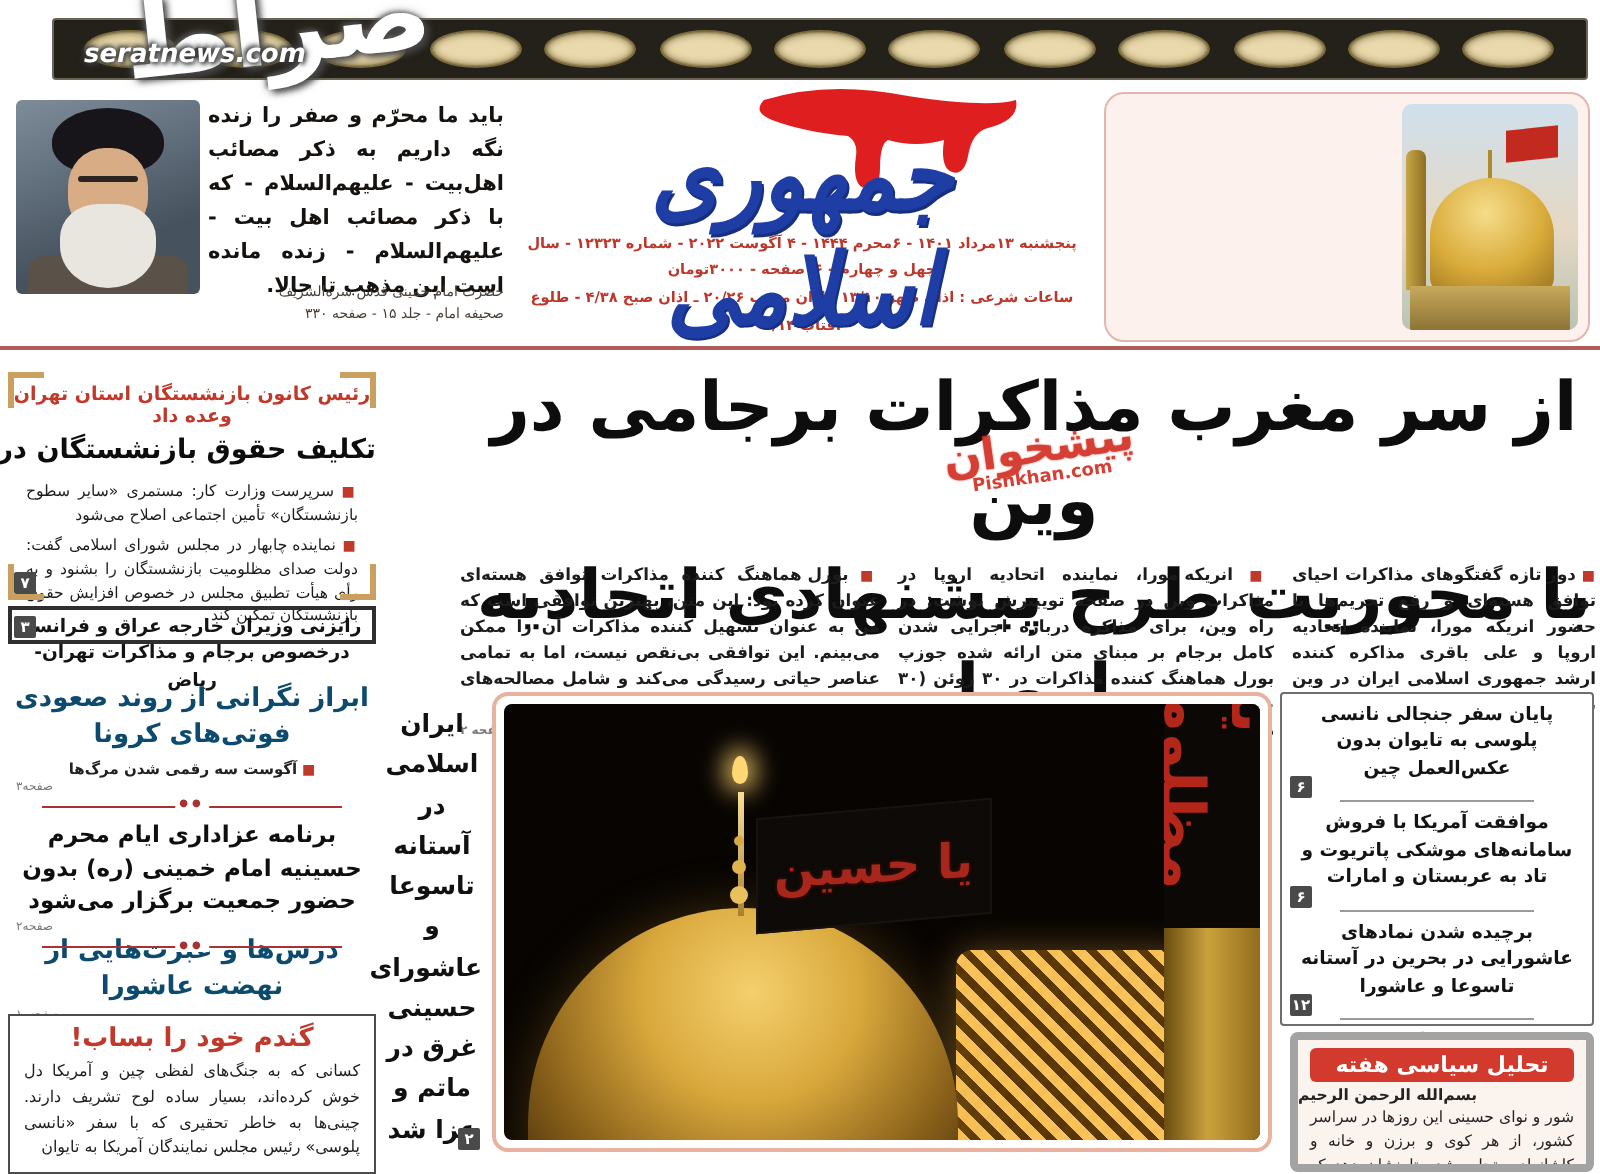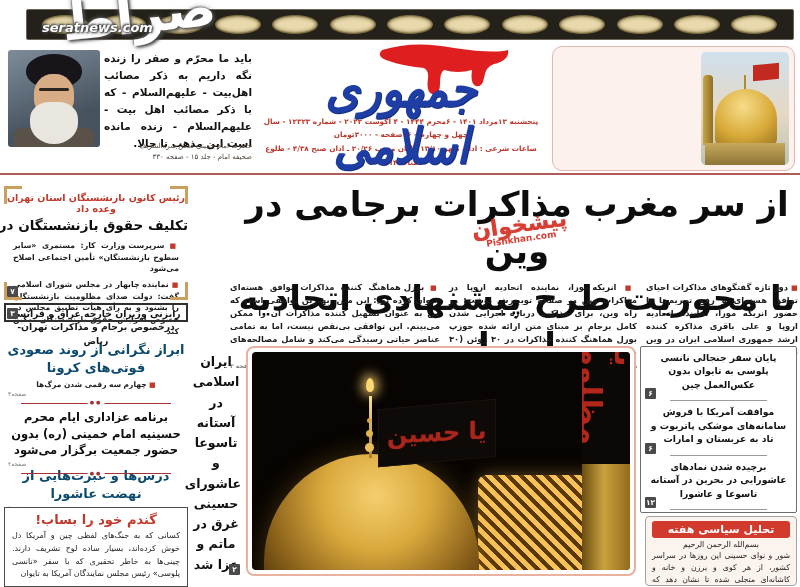--- a/index.html
+++ b/index.html
@@ -156,41 +156,41 @@
   .rc-box {
     position:absolute; left:640px; top:346px; width:157px; height:167px;
     border:1.5px solid #6e6e6e; background:#fff; border-radius:2px;
   }
   .rc-item { position:relative; padding:4px 5px 9px; direction:rtl; text-align:center; }
   .rc-title { font-size:9.3px; font-weight:bold; color:#141414; line-height:1.45; }
   .rc-page { position:absolute; left:4px; bottom:1px; }
   .rc-div { width:62%; margin:0 auto; border-top:1px solid #9a9a9a; }
   .analysis {
     position:absolute; left:645px; top:516px; width:152px; height:70px;
-    background:#fbf3ee; border:1px solid #a3a3a3; border-radius:4px; overflow:hidden;
+    background:#fbf3ee; border:4px solid #a3a3a3; border-radius:4px; overflow:hidden;
   }
   .analysis-header {
     margin:4px 6px 2px; background:#d13a2c; color:#fff; border-radius:3px;
     font-size:11px; font-weight:bold; text-align:center; padding:2px 0;
   }
-  .bismillah { text-align:center; font-size:7.8px; font-weight:normal; color:#232323; margin-top:1px; }
+  .bismillah { text-align:left; font-size:7.8px; font-weight:bold; color:#232323; margin-top:1px; }
   .analysis-body {
     direction:rtl; text-align:justify; font-size:7.8px; color:#232323;
     line-height:1.55; padding:0 6px; margin-top:1px;
   }
   
   .pension-box { position:absolute; left:4px; top:186px; width:184px; height:114px; }
   .corner { position:absolute; width:18px; height:18px; border:3px solid #c9a05e; }
   .c-tl { left:0; top:0; border-right:none; border-bottom:none; }
   .c-tr { right:0; top:0; border-left:none; border-bottom:none; }
   .c-bl { left:0; bottom:0; border-right:none; border-top:none; }
   .c-br { right:0; bottom:0; border-left:none; border-top:none; }
   .pension-kicker { margin-top:6px; text-align:center; direction:rtl; font-size:9.5px; font-weight:bold; color:#c0392b; }
   .pension-headline { margin-top:3px; text-align:center; direction:rtl; font-size:13.5px; font-weight:bold; color:#0d0d0d; white-space:nowrap; }
-  .pension-bullets { margin-top:7px; padding:0 9px; direction:rtl; font-size:7.8px; font-weight:bold; color:#1c1c1c; text-align:justify; line-height:1.5; }
+  .pension-bullets { margin-top:7px; padding:0 9px; direction:rtl; font-size:7.8px; font-weight:normal; color:#1c1c1c; text-align:justify; line-height:1.5; }
   .pension-bullets > div { margin-bottom:4px; }
   .pension-page { position:absolute; left:3px; bottom:3px; }
   .iraq-box { position:absolute; left:4px; top:303px; width:184px; height:19px; border:2px solid #2f2f2f; }
   .iraq-title { margin-top:2px; direction:rtl; text-align:center; font-size:9.3px; font-weight:bold; color:#141414; line-height:1.45; }
   .iraq-page { position:absolute; left:1px; bottom:1px; }
   .left-item { position:absolute; left:4px; width:184px; text-align:center; direction:rtl; }
   .li-title-lg { font-size:13px; font-weight:bold; color:#0c4a6e; line-height:1.38; }
   .li-title-md { font-size:11.5px; font-weight:bold; color:#0f0f0f; line-height:1.45; }
   .li-bullet { margin-top:3px; font-size:7.5px; font-weight:bold; color:#222; }
   .li-pageref { direction:ltr; text-align:left; font-size:6px; color:#777; margin-top:1px; padding-left:4px; }
@@ -349,21 +349,21 @@
     <div class="page-box pension-page">۷</div>
   </div>
 
   <div class="iraq-box">
     <div class="iraq-title">رایزنی وزیران خارجه عراق و فرانسه درخصوص برجام و مذاکرات تهران-ریاض</div>
     <div class="page-box iraq-page">۳</div>
   </div>
 
   <div class="left-item" style="top:341px;">
     <div class="li-title-lg">ابراز نگرانی از روند صعودی فوتی‌های کرونا</div>
-    <div class="li-bullet"><span class="sq">■ </span><span>چهارم سه رقمی شدن مرگ‌ها</span></div>
+    <div class="li-bullet"><span class="sq">■ </span><span>آگوست سه رقمی شدن مرگ‌ها</span></div>
     <div class="li-pageref">صفحه۳</div>
     <div class="dotline"></div>
   </div>
 
   <div class="left-item" style="top:467px;">
     <div class="li-title-lg">درس‌ها و عبرت‌هایی از نهضت عاشورا</div>
     <div class="li-pageref">صفحه۱۰</div>
   </div>
 
   <div class="left-item" style="top:409px;">

